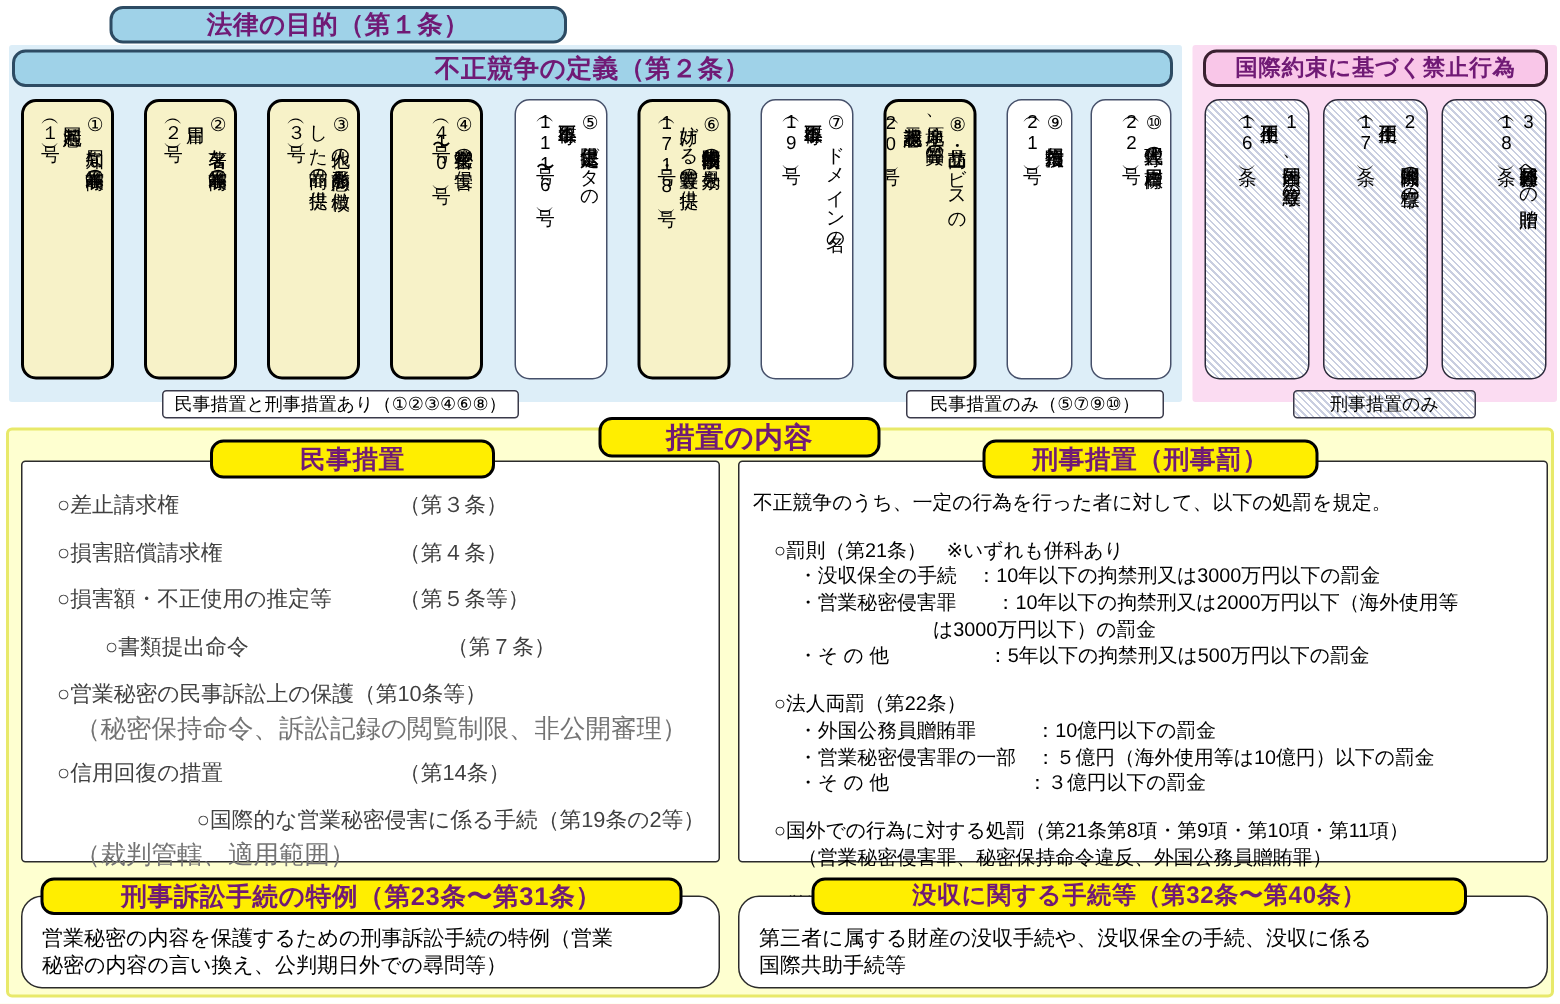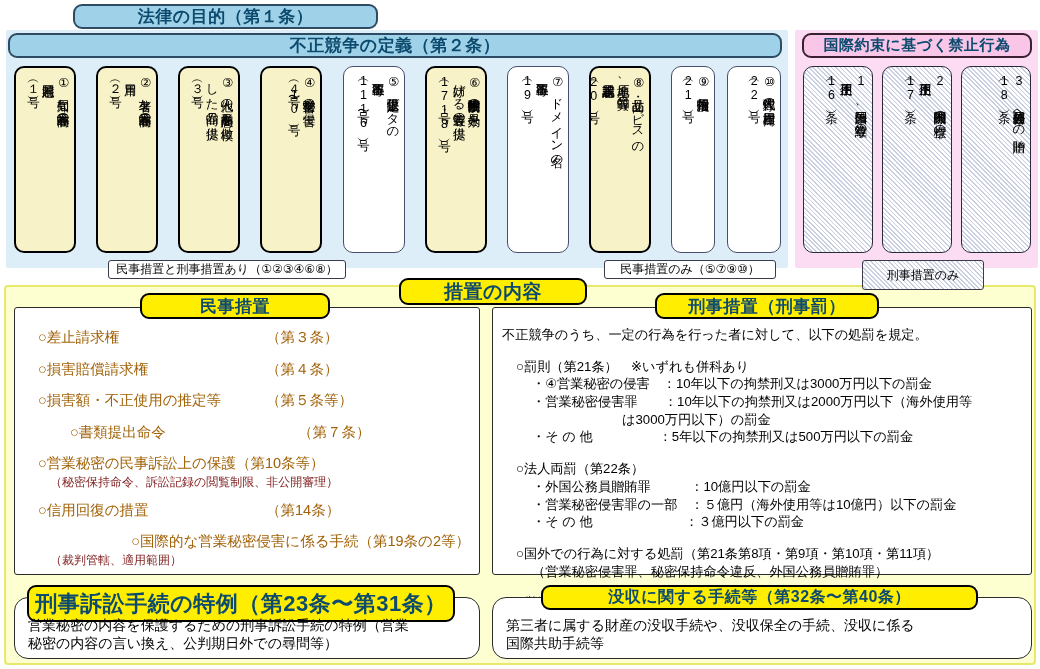--- a/index.html
+++ b/index.html
@@ -8,21 +8,21 @@
     background: #ffffff;
     font-family: "Liberation Sans", "DejaVu Sans", sans-serif;
     overflow: hidden;
   }
   #root { position: relative; width: 1040px; height: 669px; }
 
   
   .pill {
     position: absolute;
     display: flex; align-items: center; justify-content: center;
-    font-weight: bold; color: #0c4a6e;
+    font-weight: bold; color: #701a75;
     border-radius: 9px;
     white-space: nowrap;
     letter-spacing: .5px;
   }
   .pill-blue { background: #9fd2e8; border: 2px solid #2d4b63; }
   .pill-pink { background: #f9c6e8; border: 2px solid #3a2030; }
   .pill-yellow { background: #ffee00; border: 2px solid #000; }
 
   .blueband {
     position: absolute;
@@ -95,28 +95,28 @@
     background: #ffffff;
     border: 1.6px solid #2b2b2b;
     border-radius: 3px;
   }
   .cbox.round { border-radius: 14px; }
 
   .rowlist { position: absolute; }
   .r {
     display: flex;
     font-size: 14.5px;
-    color: #a16207;
+    color: #404040;
     line-height: 1.0;
     white-space: nowrap;
   }
   .r .lbl { }
   .r .art { }
   .sub {
-    font-size: 12px; color: #7f1d1d; white-space: nowrap;
+    font-size: 17px; color: #737373; white-space: nowrap;
   }
 
   .crimline {
     font-size: 13.2px; color: #000; white-space: nowrap; line-height: 1.34;
   }
   .crimline.ind1 { padding-left: 14px; margin-top: 14px; }
   .crimline.ind2 { padding-left: 30px; }
   .crimline.ind3 { padding-left: 120px; }
 
   .botText {
@@ -200,21 +200,21 @@
   </div>
   <div class="vcard hatch" style="left:961px; top:66px; width:70px; height:187px;">
     <span class="vtxt">3 外国公務員等への贈賄
 （18条）</span>
   </div>
 
   <div class="tag" style="left:604px; top:260px; width:172px; height:19px;">民事措置のみ（⑤⑦⑨⑩）</div>
 
   <div class="tag" style="left:108px; top:260px; width:238px; height:19px;">民事措置と刑事措置あり（①②③④⑥⑧）</div>
 
-  <div class="tag hatchbg" style="left:862px; top:260px; width:122px; height:30px;">刑事措置のみ</div>
+  <div class="tag hatchbg" style="left:862px; top:260px; width:122px; height:19px;">刑事措置のみ</div>
 
   <div class="pill pill-yellow" style="left:399px; top:278px; width:188px; height:27px; font-size:19px;">措置の内容</div>
 
   <div class="cbox" style="left:14px; top:307px; width:466px; height:268px;"></div>
 
   <div class="pill pill-yellow" style="left:140px; top:293px; width:190px; height:26px; font-size:17px;">民事措置</div>
 
   <div class="rowlist" style="left:38px; top:330px; width:432px;">
     <div class="r" style="margin-bottom:17px;">
       <span class="lbl" style="width:228px;">○差止請求権</span>
@@ -246,36 +246,36 @@
     <div class="sub" style="padding-left:12px;">（裁判管轄、適用範囲）</div>
   </div>
 
   <div class="cbox" style="left:492px; top:307px; width:540px; height:268px;"></div>
 
   <div class="pill pill-yellow" style="left:655px; top:293px; width:224px; height:26px; font-size:17px;">刑事措置（刑事罰）</div>
 
   <div class="rowlist" style="left:502px; top:326px; width:524px;">
     <div class="crimline">不正競争のうち、一定の行為を行った者に対して、以下の処罰を規定。</div>
     <div class="crimline ind1">○罰則（第21条）　※いずれも併科あり</div>
-    <div class="crimline ind2">・④営業秘密の侵害　：10年以下の拘禁刑又は3000万円以下の罰金</div>
+    <div class="crimline ind2">・没収保全の手続　：10年以下の拘禁刑又は3000万円以下の罰金</div>
     <div class="crimline ind2">・営業秘密侵害罪　　：10年以下の拘禁刑又は2000万円以下（海外使用等</div>
     <div class="crimline ind3">は3000万円以下）の罰金</div>
     <div class="crimline ind2">・そ の 他　　　　　：5年以下の拘禁刑又は500万円以下の罰金</div>
     <div class="crimline ind1">○法人両罰（第22条）</div>
     <div class="crimline ind2">・外国公務員贈賄罪　　　：10億円以下の罰金</div>
     <div class="crimline ind2">・営業秘密侵害罪の一部　：５億円（海外使用等は10億円）以下の罰金</div>
     <div class="crimline ind2">・そ の 他　　　　　　　：３億円以下の罰金</div>
     <div class="crimline ind1">○国外での行為に対する処罰（第21条第8項・第9項・第10項・第11項）</div>
     <div class="crimline ind2">（営業秘密侵害罪、秘密保持命令違反、外国公務員贈賄罪）</div>
     <div class="crimline ind1">○営業秘密侵害行為による不当収益等の没収（第21条第13項等）</div>
   </div>
 
   <div class="cbox round" style="left:14px; top:597px; width:466px; height:62px;"></div>
 
-  <div class="pill pill-yellow" style="left:27px; top:585px; width:428px; height:37px; font-size:22px;">刑事訴訟手続の特例（第23条〜第31条）</div>
+  <div class="pill pill-yellow" style="left:27px; top:585px; width:428px; height:25px; font-size:17px;">刑事訴訟手続の特例（第23条〜第31条）</div>
 
   <div class="botText" style="left:28px; top:616px; width:444px; white-space:pre-line;">営業秘密の内容を保護するための刑事訴訟手続の特例（営業
 秘密の内容の言い換え、公判期日外での尋問等）</div>
 
   <div class="cbox round" style="left:492px; top:597px; width:540px; height:62px;"></div>
 
   <div class="pill pill-yellow" style="left:541px; top:585px; width:437px; height:25px; font-size:16px;">没収に関する手続等（第32条〜第40条）</div>
 
   <div class="botText" style="left:506px; top:616px; width:520px; white-space:pre-line;">第三者に属する財産の没収手続や、没収保全の手続、没収に係る
 国際共助手続等</div>

